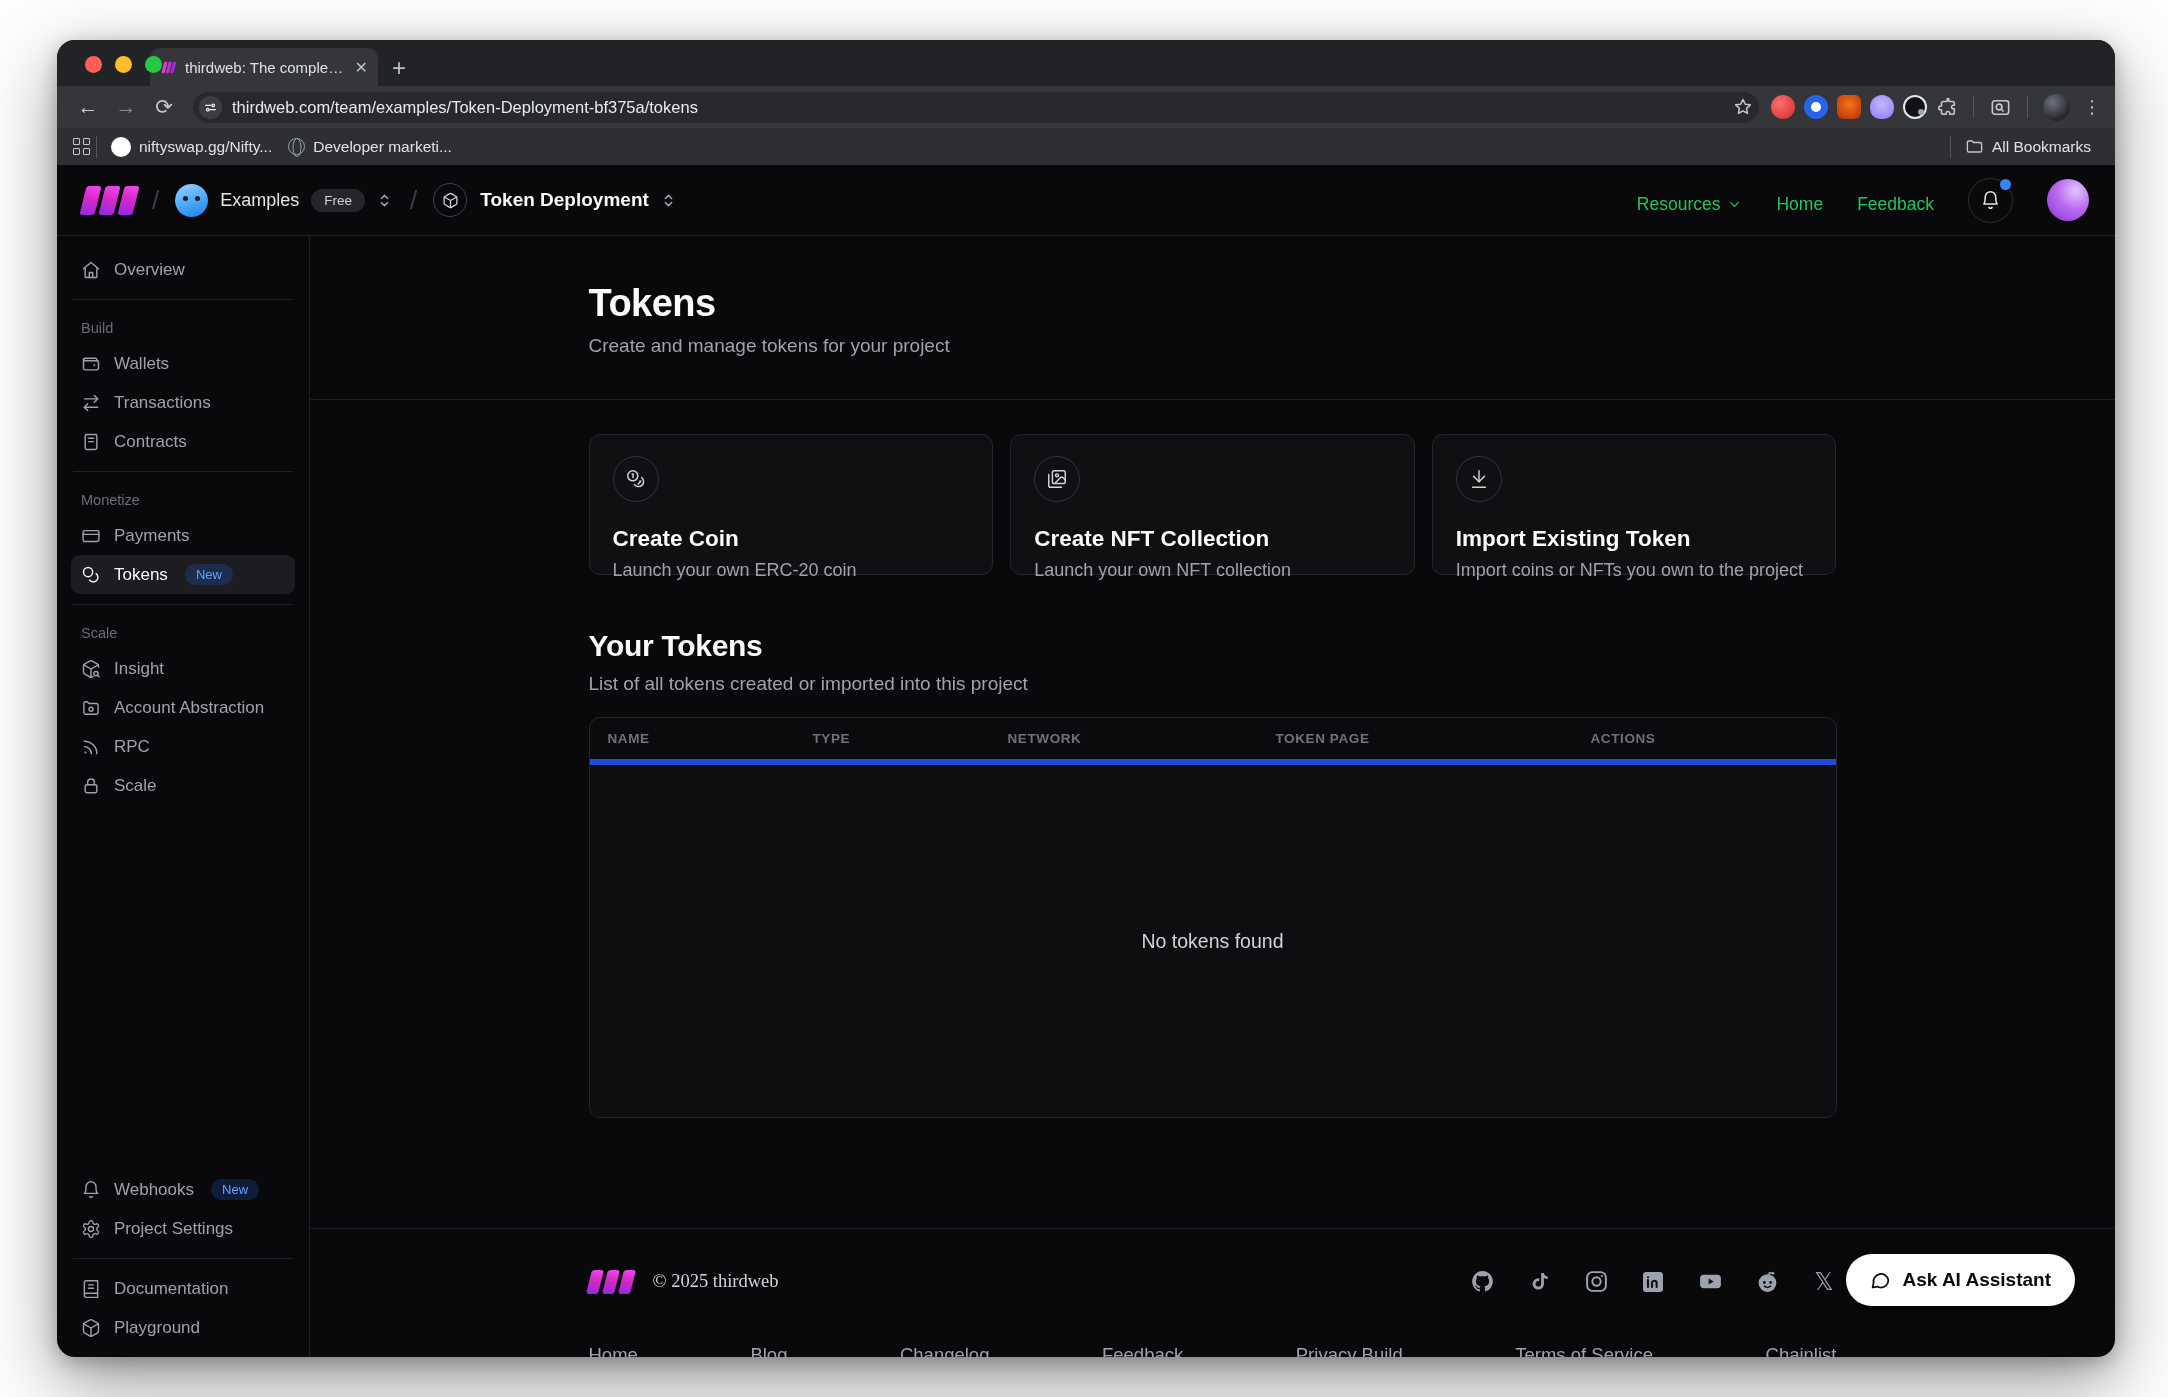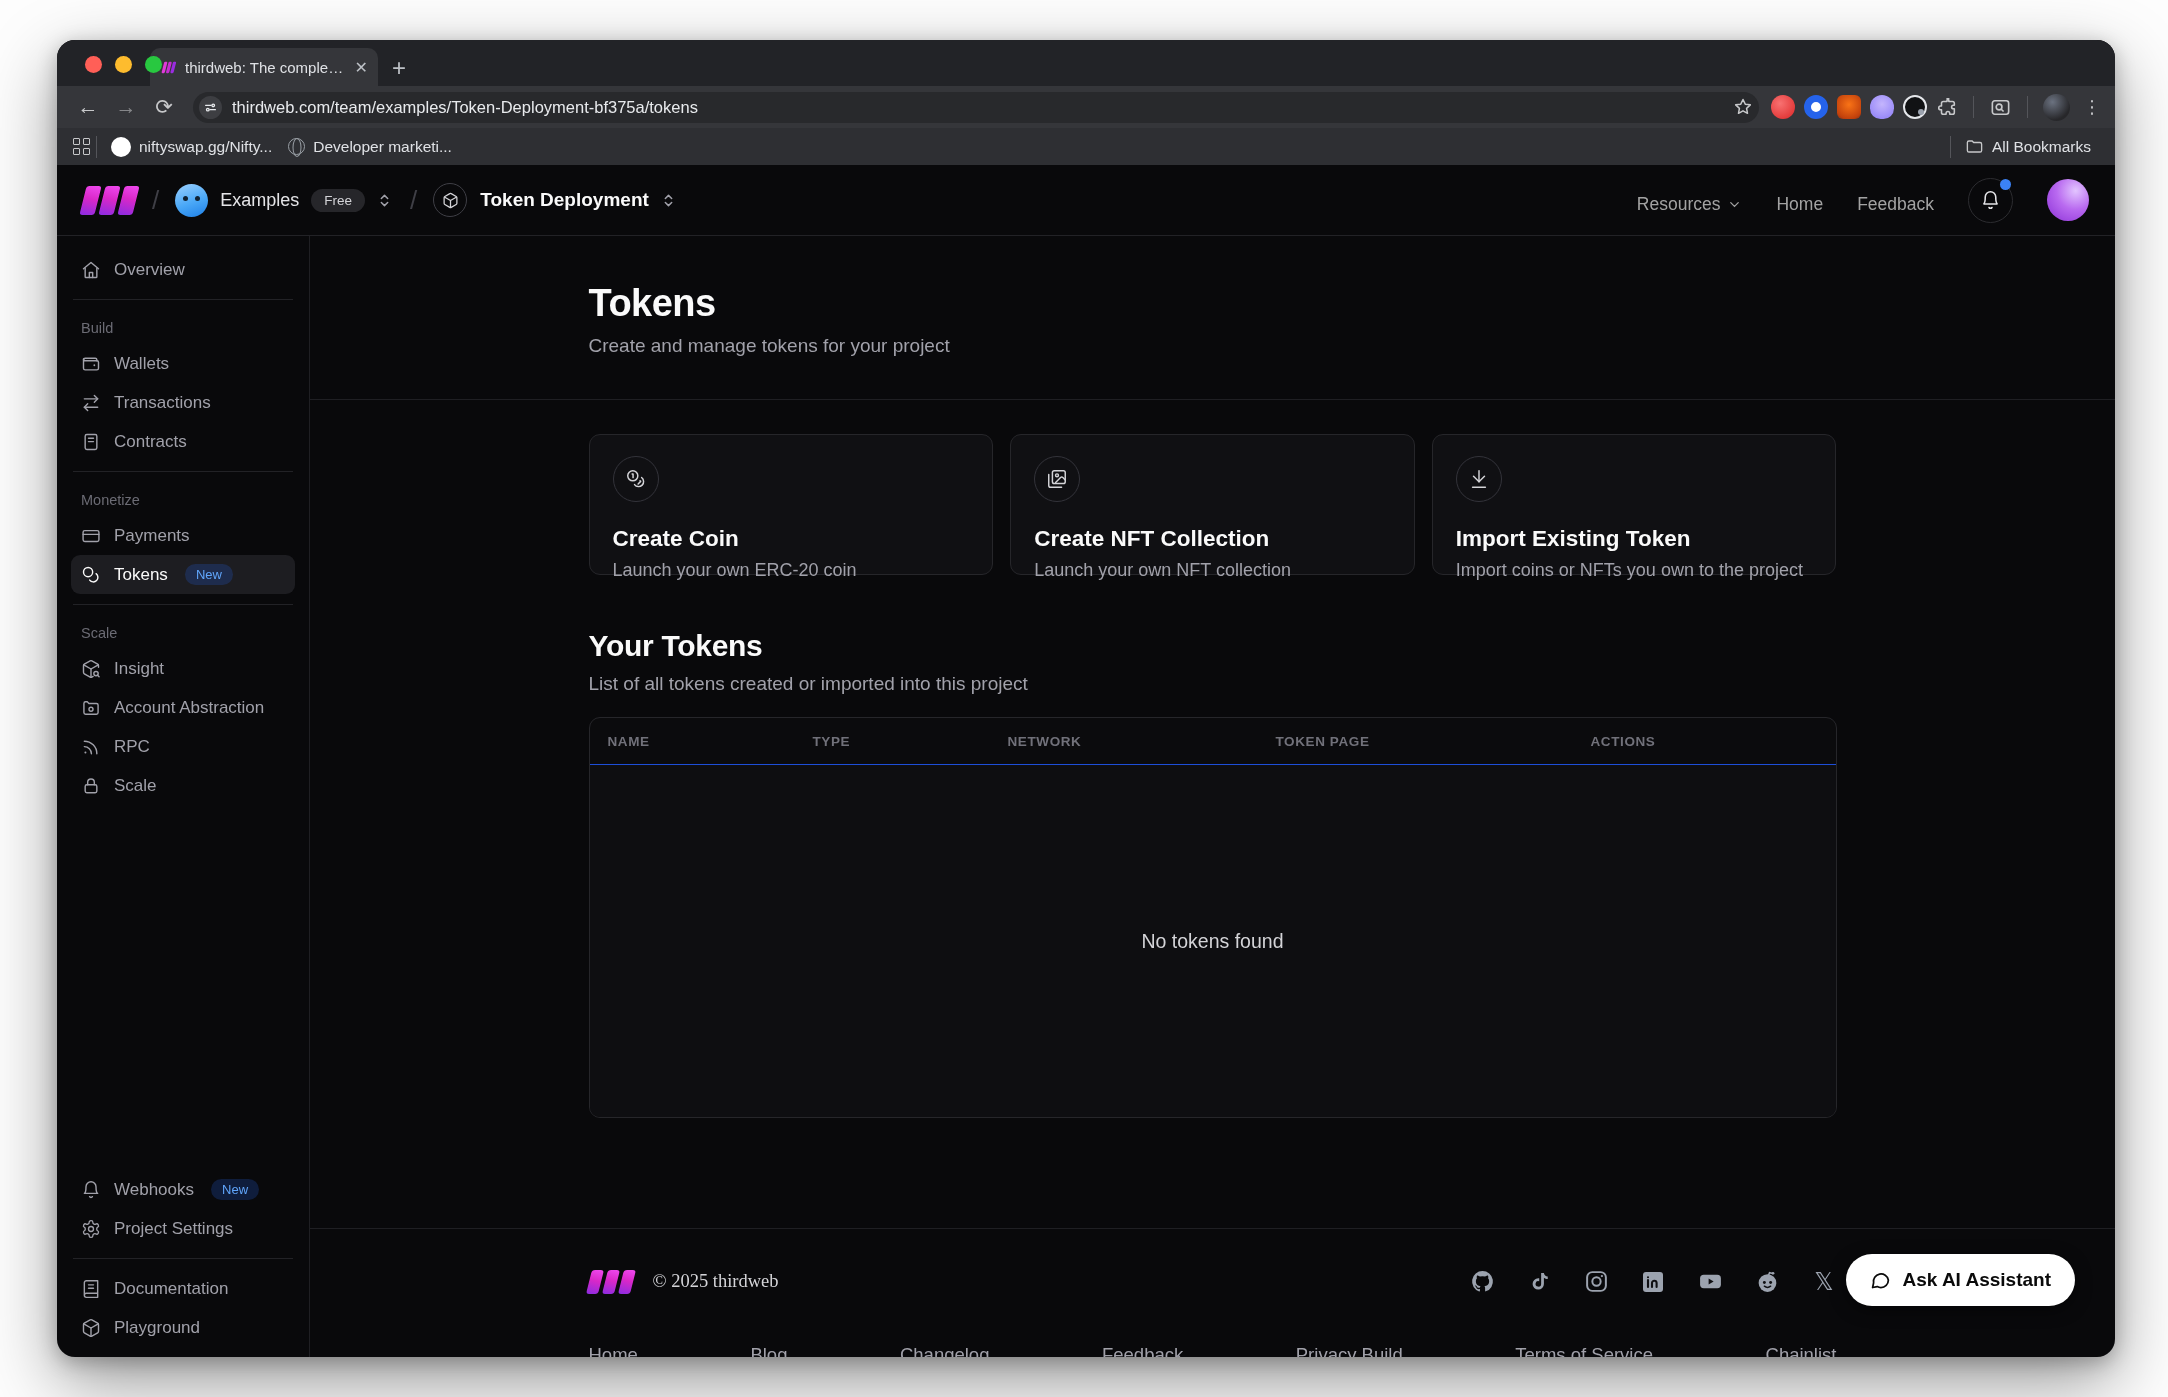--- a/index.html
+++ b/index.html
@@ -62,21 +62,21 @@
   .tw-logo i:nth-child(2){ height:29px; } .tw-logo i:nth-child(3){ height:29px; }
   .crumb-slash { color:#3f3f46; font-size:26px; margin:0 16px; font-weight:300; }
   .team-avatar { width:33px; height:33px; border-radius:50%; background:linear-gradient(160deg,#9bd0ff 0%,#4aa8f7 55%,#1d7fe8 100%); position:relative; overflow:hidden; }
   .team-avatar::after { content:""; position:absolute; left:8px; top:12px; width:5px; height:5px; background:#123; border-radius:50%; box-shadow:12px 0 0 #123; }
   .crumb-label { color:#e4e4e7; font-size:18px; margin-left:12px; }
   .pill { background:#26262a; color:#d4d4d8; font-size:13.5px; border-radius:999px; padding:4px 13px; margin-left:12px; }
   .chevs { color:#a1a1aa; margin-left:10px; display:flex; }
   .proj-ic { width:34px; height:34px; border-radius:50%; border:1px solid #3f3f46; display:flex; align-items:center; justify-content:center; color:#d4d4d8; }
   .proj-label { color:#fafafa; font-size:19px; font-weight:700; margin-left:13px; }
   .nav-right { margin-left:auto; display:flex; align-items:center; gap:34px; }
-  .nav-link { color:#a3a3a3; font-size:17.5px; display:flex; align-items:center; gap:7px;margin-top:8px; }
+  .nav-link { color:#22c55e; font-size:17.5px; display:flex; align-items:center; gap:7px;margin-top:8px; }
   .bell-wrap { width:45px; height:45px; border:1px solid #2c2c30; border-radius:50%; display:flex; align-items:center; justify-content:center; color:#e4e4e7; position:relative; }
   .bell-dot { position:absolute; top:0px; right:1px; width:11px; height:11px; border-radius:50%; background:#3b82f6; }
   .user-avatar { width:42px; height:42px; border-radius:50%; background:radial-gradient(circle at 68% 28%, #e2c4ff 0%, #b96af0 45%, #8b2fd6 100%); }
 
   
   .appbody { flex:1; display:flex; min-height:0; position:relative; }
   .sidebar { width:253px; border-right:1px solid #1f1f23; padding:14px 14px 10px; display:flex; flex-direction:column; flex:none; }
   .side-item { display:flex; align-items:center; gap:13px; height:39px; padding:0 10px; border-radius:9px;
     color:#a1a1aa; font-size:17px; }
   .side-item svg { flex:none; }
@@ -95,21 +95,21 @@
   .content-main { width:1248px; margin:0 auto; }
   .cards { display:grid; grid-template-columns:1fr 1fr 1fr; gap:17px; margin-top:34px; }
   .card { background:#101013; border:1px solid #26262a; border-radius:11px; padding:21px 23px; height:141px; }
   .card-ic { width:46px; height:46px; border-radius:50%; border:1px solid #33333a; display:flex; align-items:center; justify-content:center; color:#d4d4d8; }
   .card-title { color:#fafafa; font-size:22.5px; font-weight:700; margin-top:24px; }
   .card-sub { color:#a1a1aa; font-size:18px; margin-top:8px; }
 
   .yt-head { margin-top:54px; }
   .h2 { color:#fafafa; font-size:30px; font-weight:700; letter-spacing:-.3px; }
   .table-card { margin-top:22px; border:1px solid #26262a; border-radius:11px; overflow:hidden; background:#0b0b0d; }
-  .thead { display:flex; align-items:center; height:47px; padding:0 18px; border-bottom:1px solid #1d4ed8; }
+  .thead { display:flex; align-items:center; height:47px; padding:0 18px; border-bottom:6px solid #1d4ed8; }
   .th { color:#71717a; font-size:13.5px; letter-spacing:.6px; font-weight:700; }
   .th:nth-child(1){ width:205px; } .th:nth-child(2){ width:195px; } .th:nth-child(3){ width:268px; }
   .th:nth-child(4){ width:315px; } .th:nth-child(5){ flex:1; }
   .tbody { height:352px; background:#0e0e11; display:flex; align-items:center; justify-content:center; }
   .empty-msg { color:#d4d4d8; font-size:19.5px; }
 
   .footer { border-top:1px solid #1f1f23; margin-top:110px; }
   .footer-inner { width:1248px; margin:0 auto; padding:40px 0 42px; }
   .f-row1 { display:flex; align-items:center; }
   .tw-logo.small i { width:12px; height:24px; }

